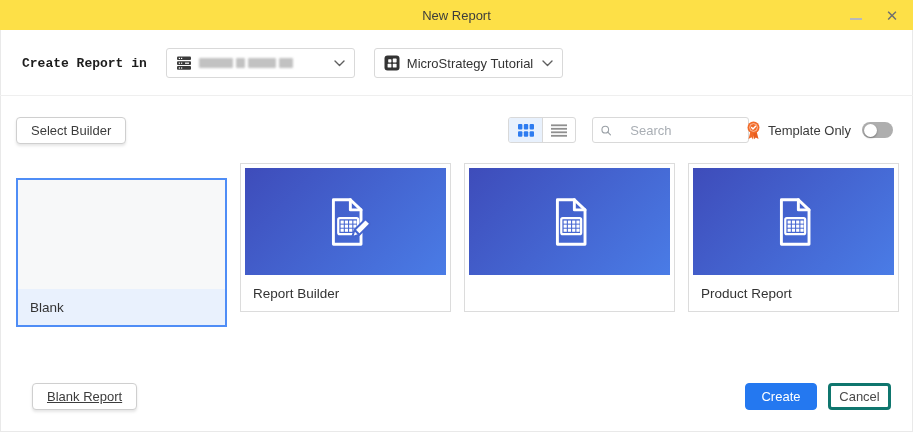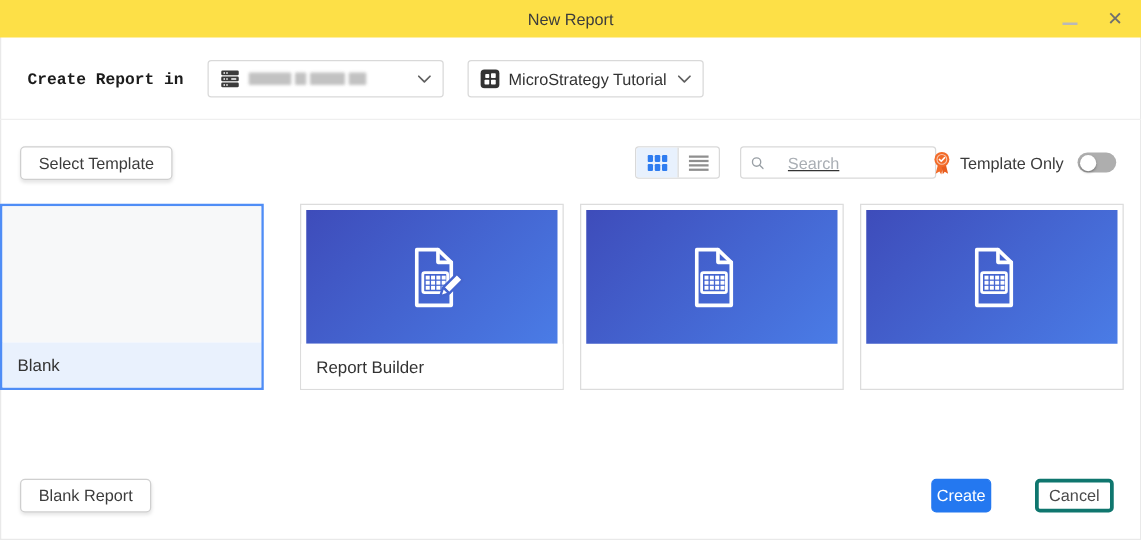--- a/index.html
+++ b/index.html
@@ -64,21 +64,21 @@
     position:absolute; top:117px; left:508px; height:26px;
     display:flex; border:1px solid #d9d9d9; border-radius:3px; overflow:hidden; background:#fff;
   }
   .view-btn { width:33px; height:100%; display:flex; align-items:center; justify-content:center; cursor:pointer; }
   .view-btn.active { background:#e8f1fd; }
   .view-btn + .view-btn { border-left:1px solid #d9d9d9; }
 
   .search-box {
     position:absolute; top:117px; left:592px; width:157px; height:26px;
     border:1px solid #d9d9d9; border-radius:3px; background:#fff;
-    display:flex; align-items:center; padding:0 8px; gap:19px;text-decoration:underline;
+    display:flex; align-items:center; padding:0 8px; gap:19px;
   }
   .search-box input {
     border:none; outline:none; width:100%; font-size:13px; color:#333;
     font-family:"Liberation Sans", sans-serif; background:transparent;
   }
   .search-box input::placeholder { color:#a9aeb4; }
 
   .certified-group {
     position:absolute; top:117px; right:20px; height:26px;
     display:flex; align-items:center; gap:7px;
@@ -104,29 +104,29 @@
     display:flex; align-items:center; justify-content:center;
   }
   .card .card-label {
     position:absolute; bottom:0; left:0; right:0; height:36px;
     display:flex; align-items:center; padding-left:12px;
     font-size:13.5px; color:#333; background:#fff;
   }
   .card.selected { border:2px solid #4f8df6; }
   .card.selected .thumb { top:0; left:0; right:0; bottom:36px; background:#f7f8f9; }
   .card.selected .card-label { background:#e9f1fd; }
-  .card-1 { left:0; }
+  .card-1 { left:16px;margin-top:15px; }
   .card-2 { left:240px; }
   .card-3 { left:464px; }
   .card-4 { left:688px; }
 
   
-  .blank-report { top:383px; left:16px; }
+  .blank-report { top:383px; left:32px;text-decoration:underline; }
   .btn-create {
-    position:absolute; top:383px; left:745px; width:48px; height:27px;
+    position:absolute; top:383px; left:745px; width:72px; height:27px;
     background:#2478f0; border:1px solid #2478f0; border-radius:4px;
     color:#fff; font-size:13px; display:flex; align-items:center; justify-content:center;
     cursor:pointer;
   }
   .btn-cancel {
     position:absolute; top:383px; left:828px; width:63px; height:27px;
     background:#fff; border:3px solid #0f766e; border-radius:4px;
     color:#4a4a4a; font-size:13px; display:flex; align-items:center; justify-content:center;
     cursor:pointer;
   }
@@ -187,21 +187,21 @@
     </svg>
     <span class="dd-value">MicroStrategy Tutorial</span>
     <svg class="chevron" width="11" height="7" viewBox="0 0 11 7">
       <polyline points="1,1 5.5,5.5 10,1" fill="none" stroke="#5f5f5f" stroke-width="1.4" stroke-linecap="round" stroke-linejoin="round"></polyline>
     </svg>
   </div>
 </div>
 
 <div class="divider"></div>
 
-<button class="btn-plain select-template">Select Template</button>
+<button class="btn-plain select-template">Select Builder</button>
 
 <div class="view-toggle">
   <div class="view-btn active">
     <svg width="16" height="13" viewBox="0 0 16 13">
       <g fill="#2e7cf0">
         <rect x="0" y="0" width="4.4" height="5.6" rx="1"></rect>
           <rect x="5.8" y="0" width="4.4" height="5.6" rx="1"></rect>
           <rect x="11.6" y="0" width="4.4" height="5.6" rx="1"></rect>
         <rect x="0" y="7.2" width="4.4" height="5.6" rx="1"></rect>
           <rect x="5.8" y="7.2" width="4.4" height="5.6" rx="1"></rect>
@@ -322,17 +322,18 @@
           <rect x="29.8" y="34.7" width="3.3" height="3.2"></rect>
           <rect x="34.2" y="34.7" width="3.3" height="3.2"></rect>
           <rect x="38.6" y="34.7" width="3.3" height="3.2"></rect>
         <rect x="25.4" y="38.9" width="3.3" height="3.2"></rect>
           <rect x="29.8" y="38.9" width="3.3" height="3.2"></rect>
           <rect x="34.2" y="38.9" width="3.3" height="3.2"></rect>
           <rect x="38.6" y="38.9" width="3.3" height="3.2"></rect>
       </g>
     </svg>
   </div>
+  <div class="card-label">Product Report</div>
 </div>
 
 <button class="btn-plain blank-report">Blank Report</button>
 <button class="btn-create">Create</button>
 <button class="btn-cancel">Cancel</button>
 
 </body></html>

